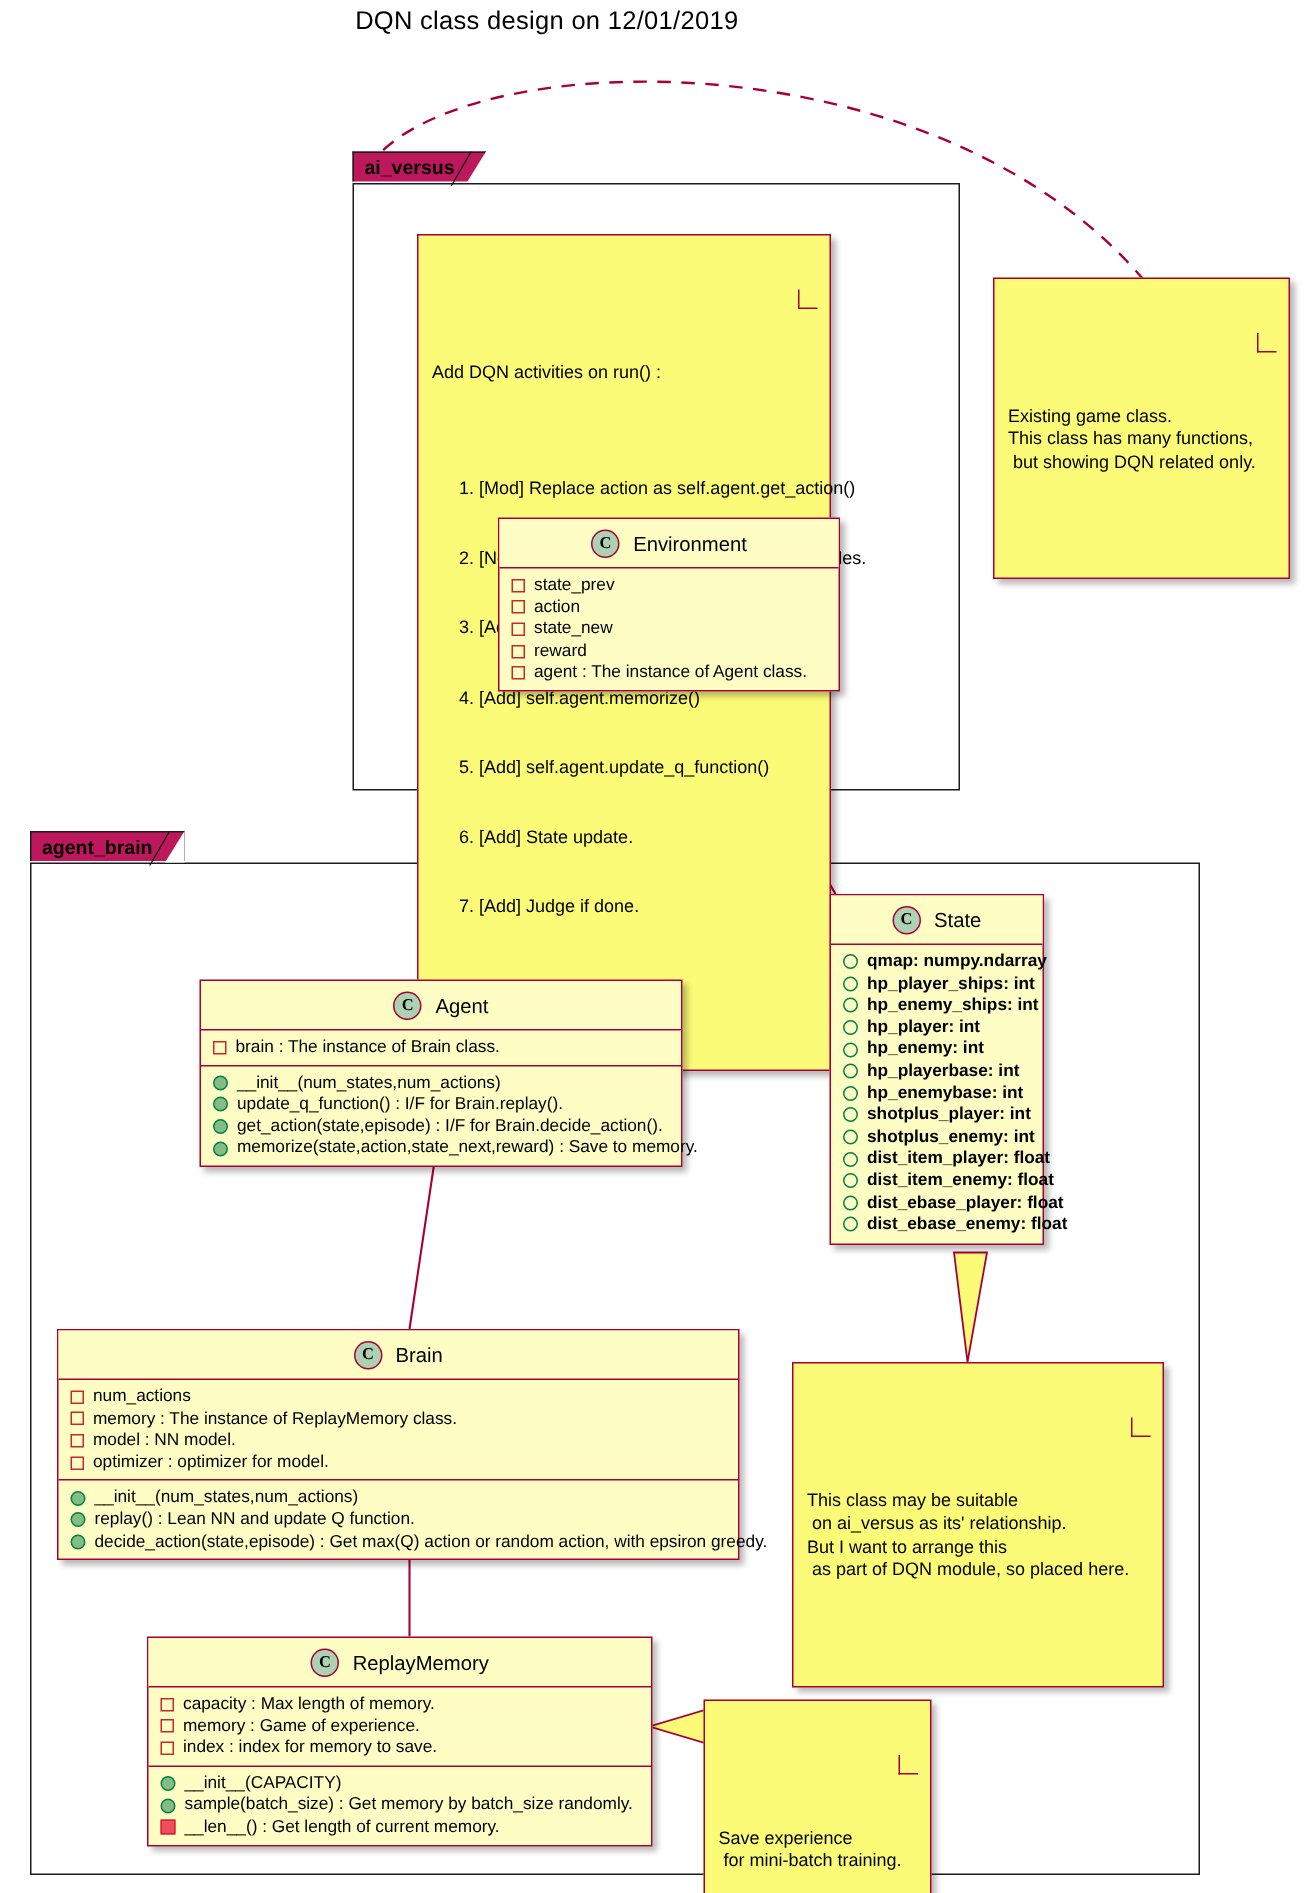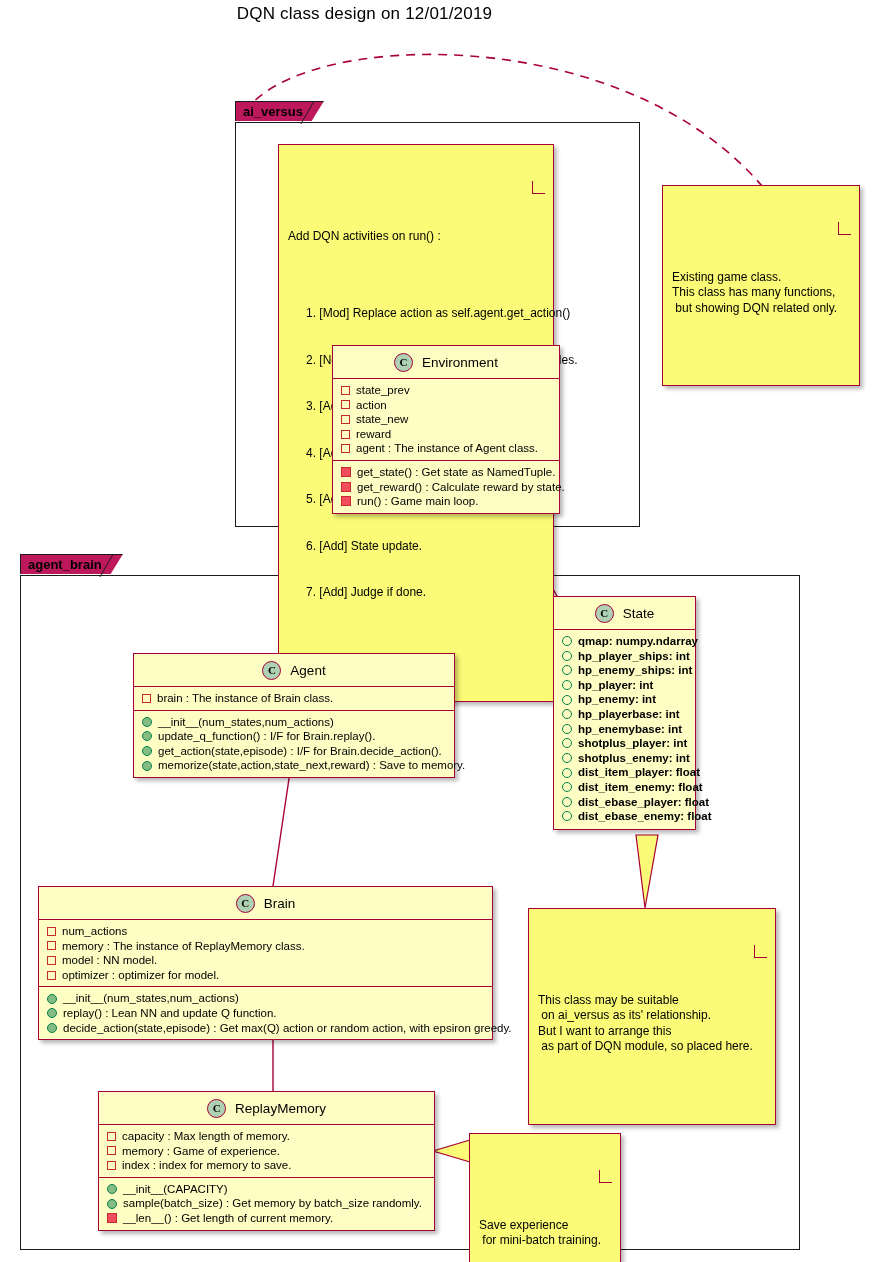--- a/index.html
+++ b/index.html
@@ -122,21 +122,21 @@
     <span>ai_versus</span>
     <span class="tab-slash"></span>
   </div>
 
   <div class="abs package" style="left:20px;top:575px;width:780px;height:675px;"></div>
   <div class="abs package-tab" style="left:20px;top:554px;">
     <span>agent_brain</span>
     <span class="tab-slash"></span>
   </div>
 
-  <div class="abs note" style="left:278px;top:144px;width:276px;">
+  <div class="abs note" style="left:278px;top:156px;width:276px;">
     <div class="note-inner">
       <span class="fold"></span>
       <div>Add DQN activities on run() :</div>
       <ul class="note-list">
         <li style="padding-left:18px;">1. [Mod] Replace action as self.agent.get_action()</li>
         <li style="padding-left:18px;">2. [No-Mod] Environment step-in as existing codes.</li>
         <li style="padding-left:18px;">3. [Add] get_state() and get_reward()</li>
         <li style="padding-left:18px;">4. [Add] self.agent.memorize()</li>
         <li style="padding-left:18px;">5. [Add] self.agent.update_q_function()</li>
         <li style="padding-left:18px;">6. [Add] State update.</li>
@@ -174,34 +174,20 @@
         </div>
       <div class="member">
           <span class="m-sq-hollow"></span>
           <span>reward</span>
         </div>
       <div class="member">
           <span class="m-sq-hollow"></span>
           <span>agent : The instance of Agent class.</span>
         </div>
     </div>
-    <div class="uml-section">
-      <div class="member">
-          <span class="m-sq-solid"></span>
-          <span>get_state() : Get state as NamedTuple.</span>
-        </div>
-      <div class="member">
-          <span class="m-sq-solid"></span>
-          <span>get_reward() : Calculate reward by state.</span>
-        </div>
-      <div class="member">
-          <span class="m-sq-solid"></span>
-          <span>run() : Game main loop.</span>
-        </div>
-    </div>
   </div>
 
   <div class="abs uml-class" style="left:553px;top:596px;width:143px;">
     <div class="uml-head">
       <span class="class-circle">C</span>
       <span class="class-name">State</span>
     </div>
     <div class="uml-section" style="padding-bottom:5px;font-weight:bold;">
       <div class="member">
           <span class="m-ci-hollow"></span>

